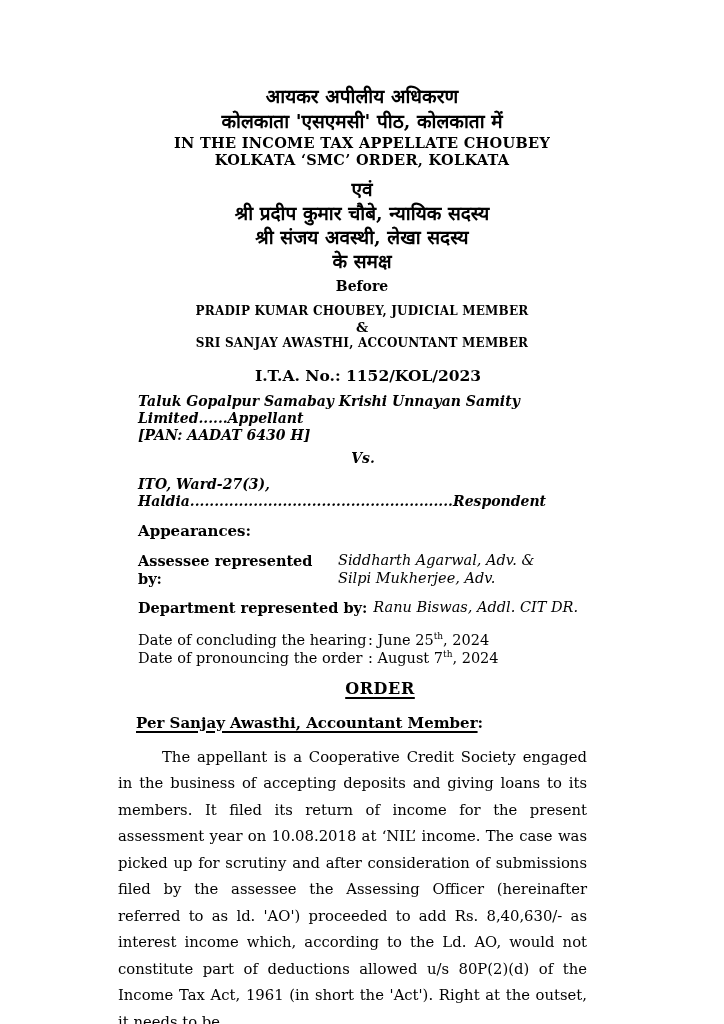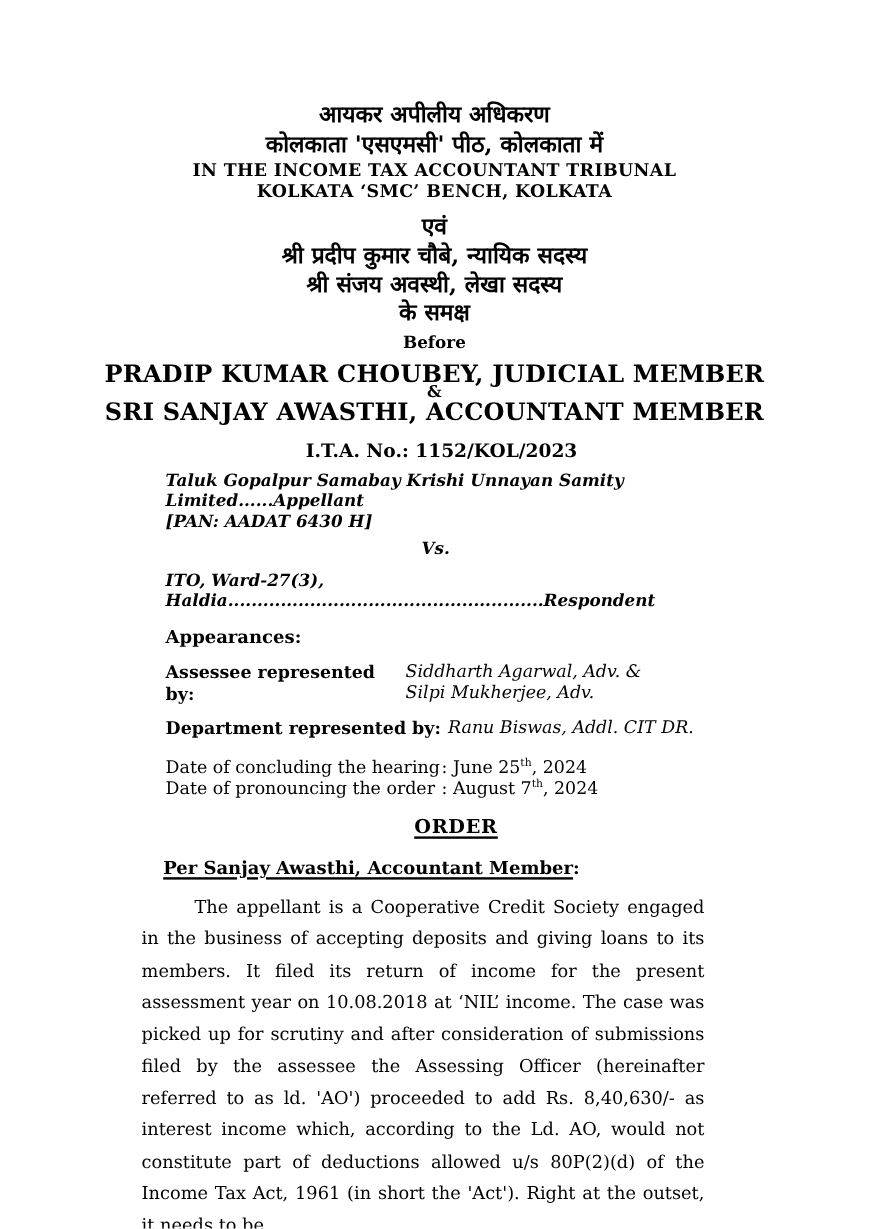--- a/index.html
+++ b/index.html
@@ -30,21 +30,21 @@
   .members-hindi { margin-top: 9px; }
   .members-hindi div { line-height: 24px; }
   .before-label {
     margin-top: 5px;
     font-size: 14px;
     font-weight: bold;
     line-height: 16px;
   }
   .members-en { margin-top: 9px; }
   .member-name {
-    font-size: 20px;
+    font-size: 12px;
     font-weight: bold;
     line-height: 17px;
     letter-spacing: 0.2px;
   }
   .amp { font-size: 13.5px; font-weight: bold; line-height: 15px; }
   .case-block { margin-top: 15px; padding-left: 12px; }
   .case-line {
     font-size: 15.5px;
     font-weight: bold;
     line-height: 17px;
@@ -124,22 +124,22 @@
     text-indent: 44px;
   }
 </style>
 </head>
 <body>
 
 <div class="page">
 
   <div class="center hindi-big">आयकर अपीलीय अधिकरण</div>
   <div class="center hindi-big">कोलकाता 'एसएमसी' पीठ, कोलकाता में</div>
-  <div class="center en-title">IN THE INCOME TAX ACCOUNTANT TRIBUNAL</div>
-  <div class="center en-title">KOLKATA ‘SMC’ BENCH, KOLKATA</div>
+  <div class="center en-title">IN THE INCOME TAX APPELLATE CHOUBEY</div>
+  <div class="center en-title">KOLKATA ‘SMC’ ORDER, KOLKATA</div>
 
   <div class="members-hindi center hindi-big">
     <div>एवं</div>
     <div>श्री प्रदीप कुमार चौबे, न्यायिक सदस्य</div>
     <div>श्री संजय अवस्थी, लेखा सदस्य</div>
     <div>के समक्ष</div>
   </div>
 
   <div class="center before-label">Before</div>
 

